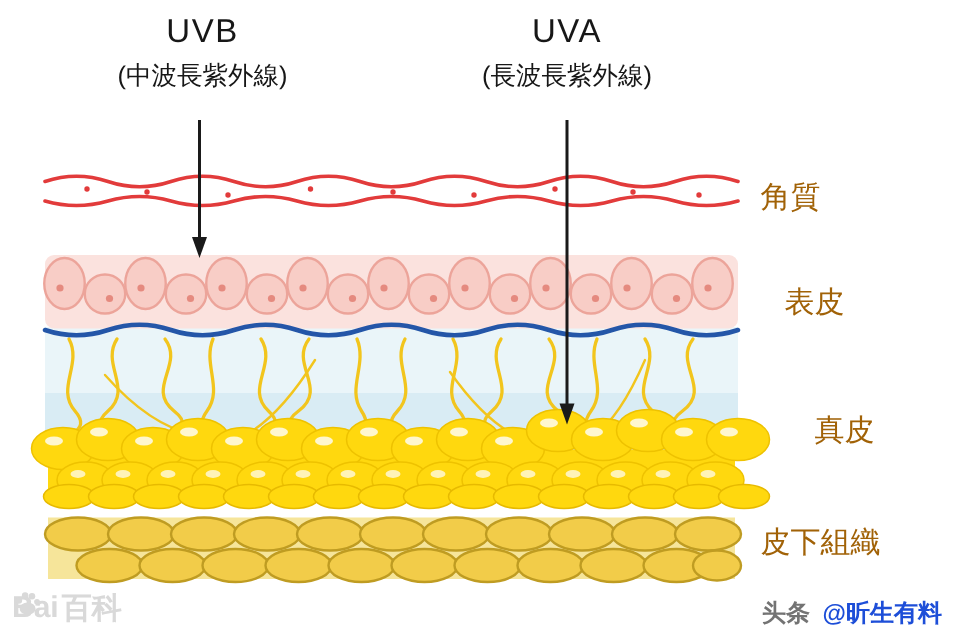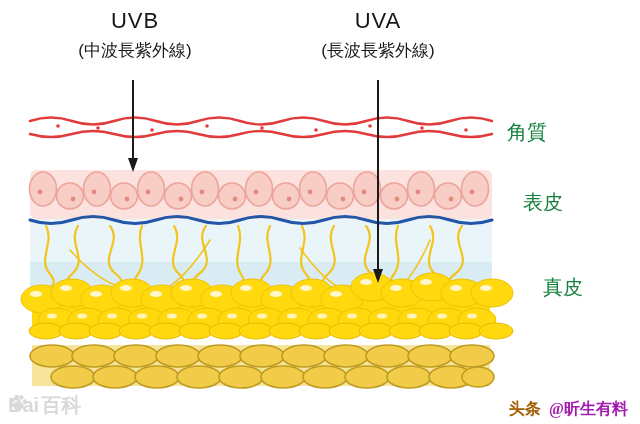--- a/index.html
+++ b/index.html
@@ -14,38 +14,38 @@
   .uv-block{
     position:absolute;top:8px;width:190px;
     text-align:center;color:#171717;white-space:nowrap;
   }
   .uv-block .uv-title{font-size:22px;line-height:26px;letter-spacing:1px;}
   .uv-block .uv-sub{font-size:17px;line-height:22px;margin-top:6px;}
   .uvb{left:40px;}
   .uva{left:283px;}
   .layer-label{
     position:absolute;left:507px;
-    font-size:20px;line-height:22px;font-weight:500;color:#15803d;
+    font-size:20px;line-height:22px;font-weight:500;color:#a16207;
     white-space:nowrap;
   }
   .ll-0{top:121px;}
   .ll-1{top:191px;margin-left:16px;}
   .ll-2{top:276px;margin-left:36px;}
   .ll-3{top:351px;}
   .wm-left{
     position:absolute;left:8px;top:392px;
     display:flex;align-items:center;gap:1px;
     color:#d9d9d9;font-size:20px;font-weight:bold;
   }
   .wm-right{
     position:absolute;right:12px;top:399px;
     font-size:16px;white-space:nowrap;
   }
-  .wm-right .tt{color:#a16207;font-weight:600;}
-  .wm-right .author{color:#a21caf;font-weight:600;margin-left:4px;font-family:Liberation Serif, serif;}
+  .wm-right .tt{color:#737373;font-weight:600;}
+  .wm-right .author{color:#1d4ed8;font-weight:600;margin-left:4px;}
 </style>
 </head>
 <body>
 
 <div class="stage">
 
   <svg id="skin-svg" width="640" height="424" viewBox="0 0 640 424">
 
     <g id="dermis-layer">
       <rect x="30" y="218" width="462" height="46" fill="#eaf5f9"></rect>
@@ -254,20 +254,21 @@
     <div class="uv-sub">(長波長紫外線)</div>
   </div>
   <div class="uv-block uvb">
     <div class="uv-title">UVB</div>
     <div class="uv-sub">(中波長紫外線)</div>
   </div>
 
   <div class="layer-label ll-0">角質</div>
   <div class="layer-label ll-1">表皮</div>
   <div class="layer-label ll-2">真皮</div>
+  <div class="layer-label ll-3">皮下組織</div>
 
   <div class="wm-left">
     <span>Bai</span>
     <span>
       <svg width="20" height="20" viewBox="0 0 24 24" fill="#d9d9d9">
         <circle cx="5.5" cy="10" r="2.6"></circle>
         <circle cx="10.5" cy="6" r="2.6"></circle>
         <circle cx="16" cy="6.6" r="2.6"></circle>
         <circle cx="20" cy="11" r="2.3"></circle>
         <ellipse cx="12.5" cy="16.5" rx="6.4" ry="5"></ellipse>

